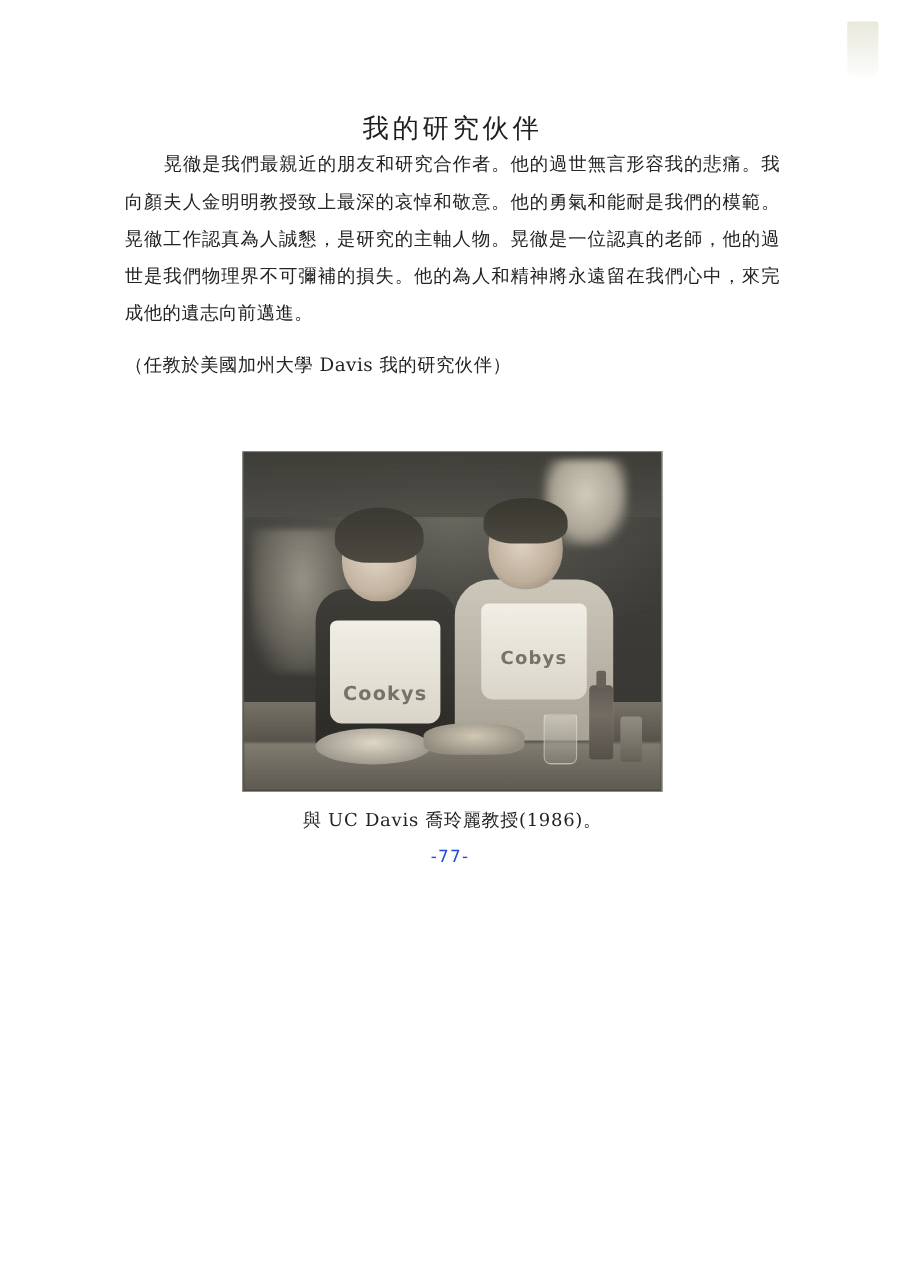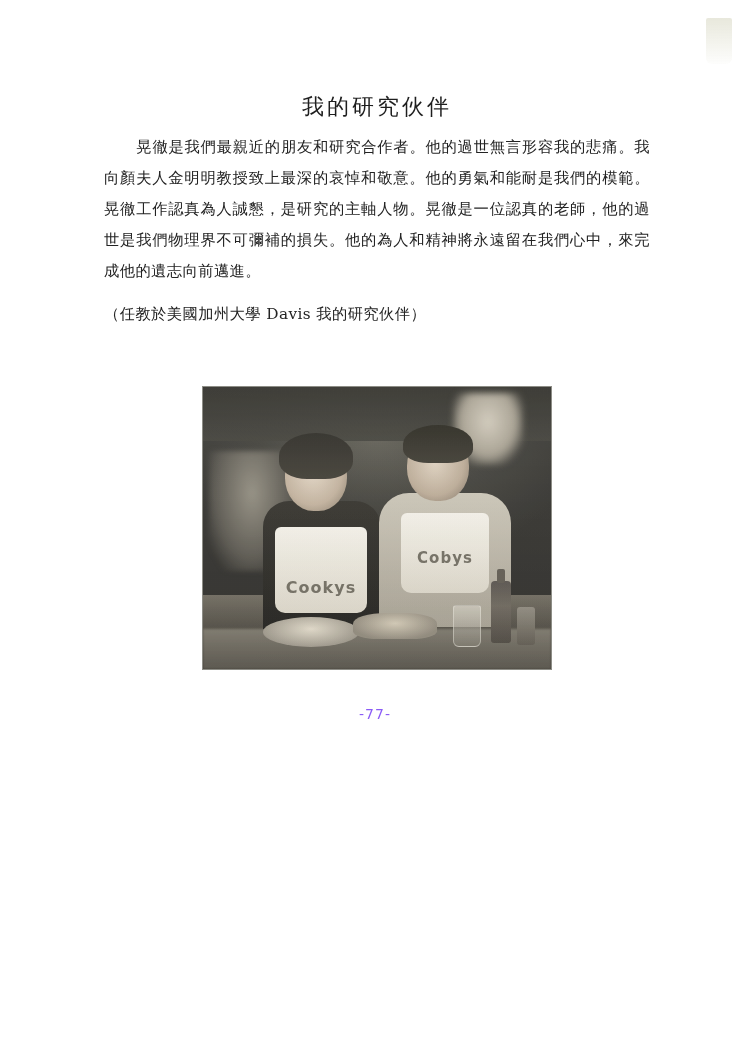--- a/index.html
+++ b/index.html
@@ -54,21 +54,20 @@
   .byline {
     margin-top: 36px;
     text-align: right;
     padding-right: 26px;
     font-size: 15px;
     letter-spacing: 2px;
     color: #1e1e1e;
   }
 
   .body-text {
-    margin-top: 10px;
     font-size: 15.3px;
     line-height: 31px;
     text-align: justify;
     text-justify: inter-character;
     letter-spacing: 0.4px;
     color: #232323;
   }
   .body-text .indent {
     display: inline-block;
     width: 32px;
@@ -314,21 +313,21 @@
   }
 
   .page-number {
     position: absolute;
     left: 0;
     right: 0;
     bottom: 46px;
     text-align: center;
     font-size: 14px;
     letter-spacing: 1px;
-    color: #8b5cf6;
+    color: #1d4ed8;
     font-family: "DejaVu Sans", "Liberation Sans", sans-serif;
   }
 </style>
 </head>
 <body>
 
 <div class="page">
 
   <div class="corner-smudge"></div>
 
@@ -372,17 +371,18 @@
         <div class="plate"></div>
         <div class="food"></div>
         <div class="glass"></div>
         <div class="bottle"></div>
         <div class="can"></div>
 
         <div class="wash"></div>
         <div class="grain"></div>
       </div>
 
+      <div class="caption">與 UC Davis 喬玲麗教授(1986)。</div>
     </div>
   </div>
 
   <div class="page-number">-77-</div>
 </div>
 
 </body></html>

